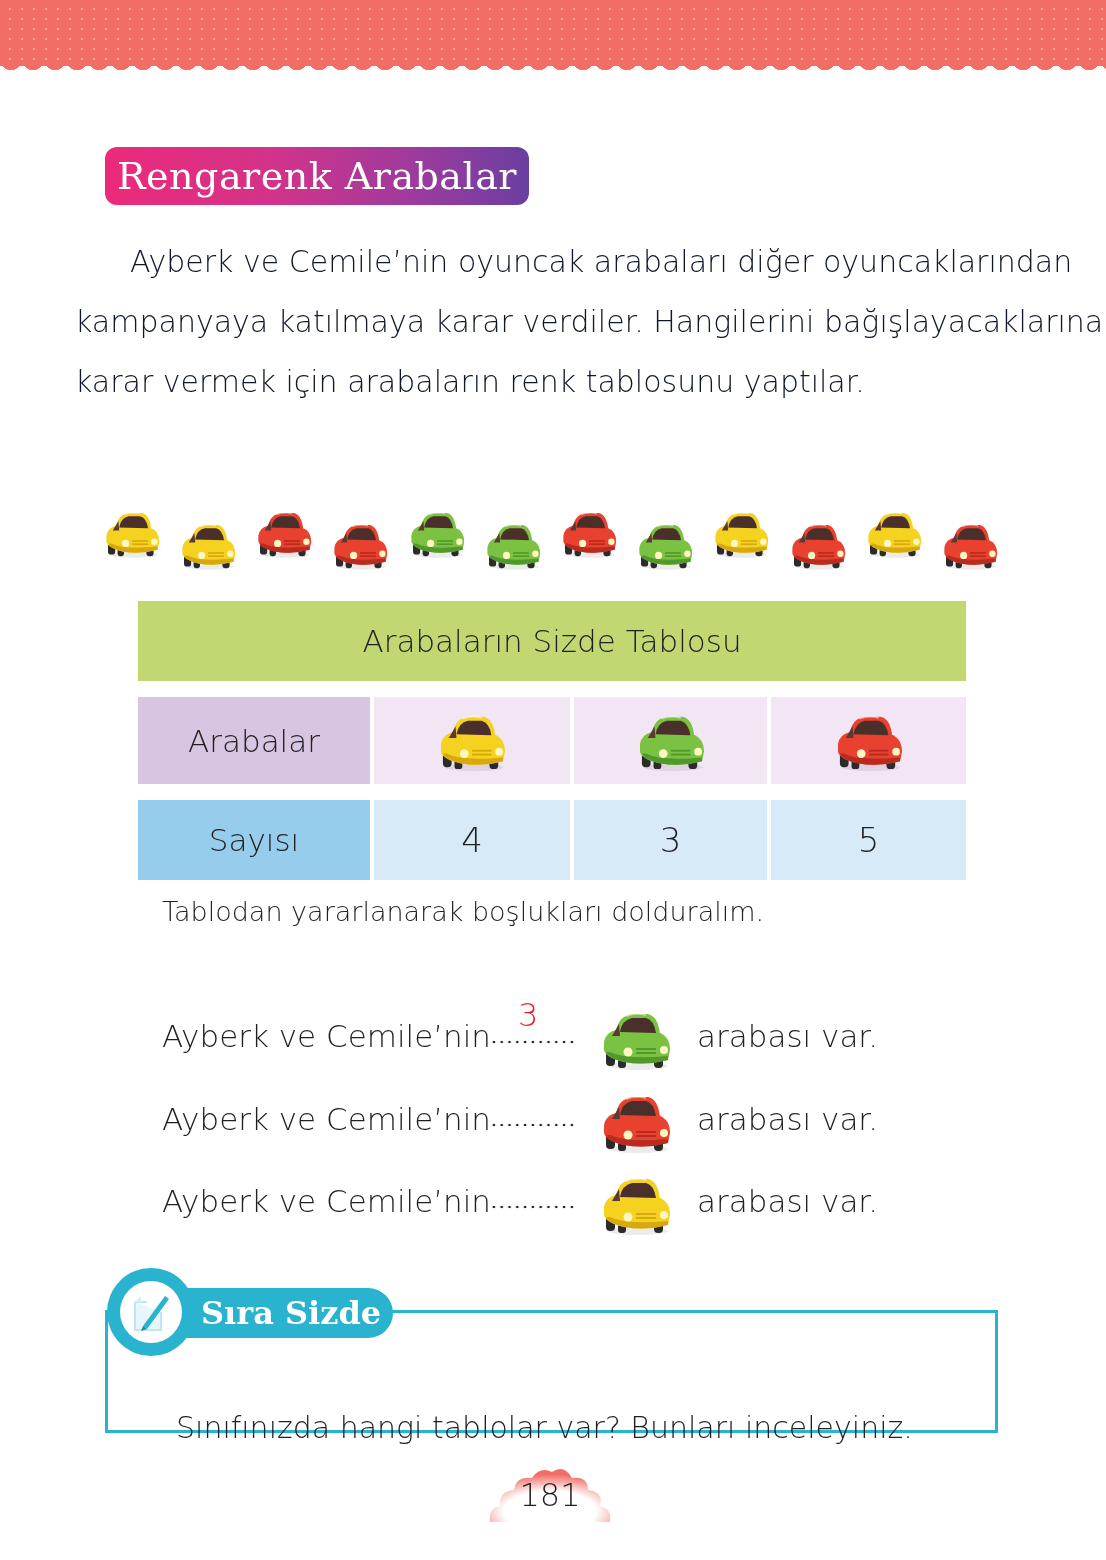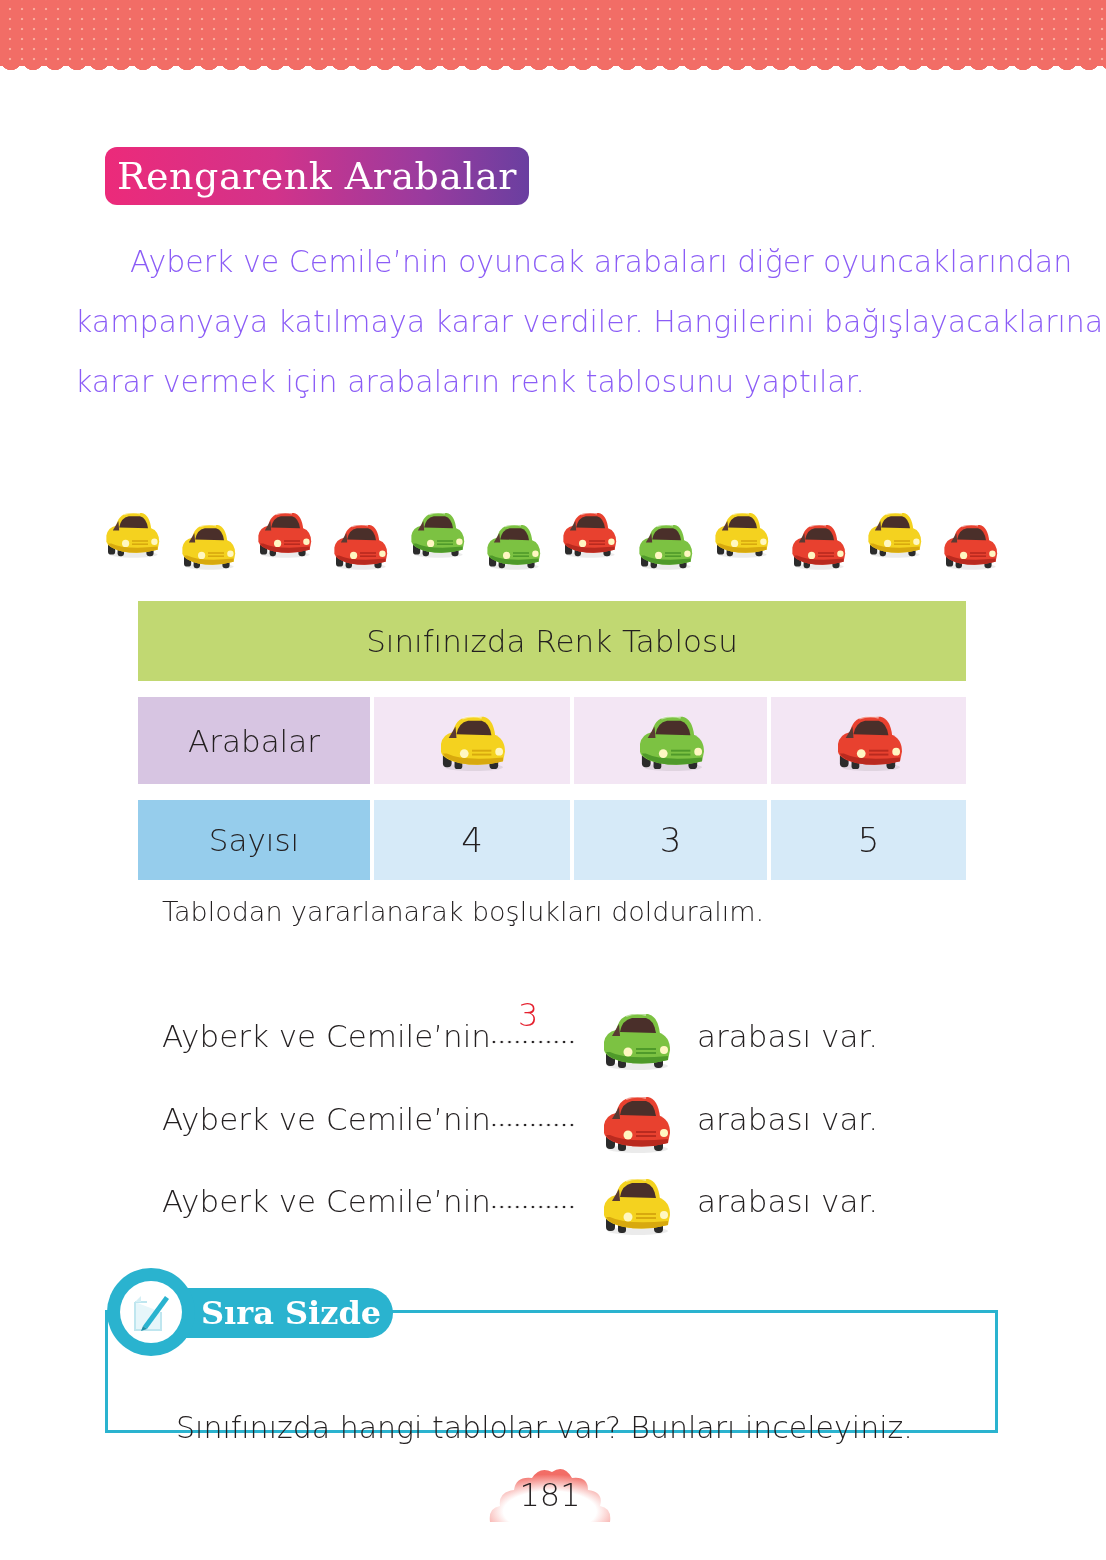--- a/index.html
+++ b/index.html
@@ -34,21 +34,21 @@
   }
   .title-pill span {
     color: #fff; font-family: "DejaVu Serif", serif; font-size: 38px; font-weight: normal;
     letter-spacing: 0.5px;
   }
   
   .para {
     position: absolute; left: 75px; top: 232px; width: 960px;
     font-size: 30px; line-height: 60px; text-align: justify;
     font-family: "DejaVu Sans", sans-serif; font-weight: 300;
-    color: #8b5cf6;
+    color: #0f172a;
   }
   .para .line { display: block; text-align-last: justify; white-space: nowrap; }
   .para .line.first { padding-left: 55px; }
   .para .line.last { text-align-last: left; }
   
   .car-row {
     position: absolute; left: 100px; top: 505px; width: 905px; height: 70px;
   }
   .car-row .car { position: absolute; width: 64px; height: 56px; }
   
@@ -212,21 +212,21 @@
     </svg>
     <svg class="car" viewBox="0 0 80 66" style="left: 762px; top: 0px; --body: #f4d21f; --shade: #d8a90e;">
       <use href="#car-shape"></use>
     </svg>
     <svg class="car" viewBox="0 0 80 66" style="left: 838px; top: 12px; --body: #e8412f; --shade: #b92a1f;">
       <use href="#car-shape"></use>
     </svg>
   </div>
 
 <div class="color-table">
-  <div class="tbl-head">Sınıfınızda Renk Tablosu</div>
+  <div class="tbl-head">Arabaların Sizde Tablosu</div>
   <div class="tbl-row row-cars">
     <div class="cell c0">Arabalar</div>
     <div class="cell c1">
       <svg class="car" style="--body: #f4d21f; --shade: #d8a90e;">
           <use href="#car-shape"></use>
         </svg>
     </div>
     <div class="cell c2">
       <svg class="car" style="--body: #7cc242; --shade: #4f9a2a;">
           <use href="#car-shape"></use>

